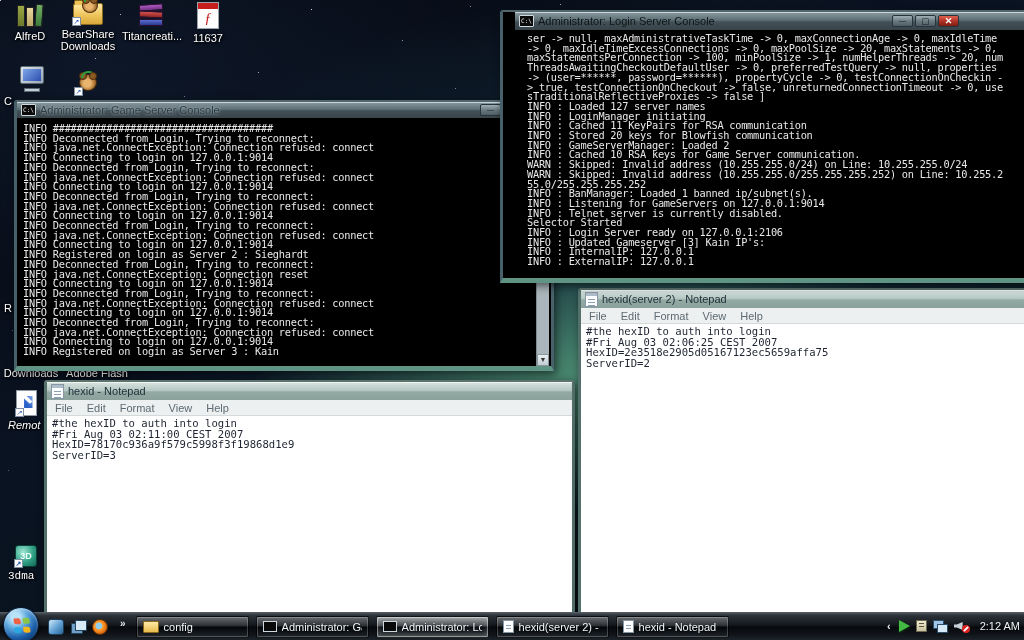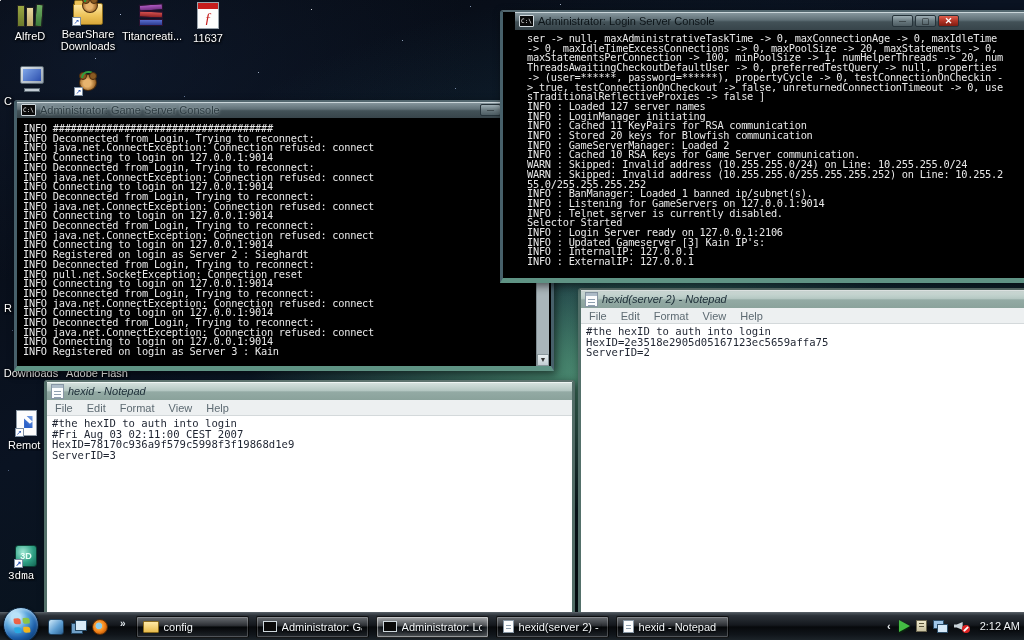--- a/index.html
+++ b/index.html
@@ -91,21 +91,21 @@
   .vscroll { position:absolute; top:0; right:2px; bottom:0; width:13px; background:#a9b5ba; border-left:1px solid #7e8b90; }
   .vscroll .up, .vscroll .down { position:absolute; left:0; width:12px; height:12px; background:linear-gradient(#e8eef0,#c2cdd2); border:1px solid #8a979c; color:#333; font-size:7px; line-height:10px; text-align:center; }
   .vscroll .up { top:0; } .vscroll .down { bottom:0; }
   .vscroll .thumb { position:absolute; left:0; top:12px; width:12px; height:58%; background:linear-gradient(90deg,#fbfdfe,#dde6e9); border:1px solid #8a979c; }
 
   
   .win-notepad { border-width:2px 3px 3px 3px; border-color:#5d736e #54706a #6f9c8d #54706a; background:#fff; }
   .win-notepad .titlebar { height:18px;
     background:linear-gradient(#d8e4e0,#b4c7c2 48%,#93aaa4 55%,#8aa29b);
     box-shadow:inset 0 1px 0 #eef5f3; }
-  .win-notepad .title-text { color:#20313a;font-style:italic; }
+  .win-notepad .title-text { color:#20313a; }
   .notepad-icon { width:13px; height:15px; background:#fcfdfe; border:1px solid #8796a4; flex:0 0 auto; position:relative; }
   .notepad-icon::before { content:""; position:absolute; top:0; left:0; right:0; height:3px; background:#aebdc9; }
   .notepad-icon::after { content:""; position:absolute; left:2px; right:2px; top:6px; height:7px;
     background:repeating-linear-gradient(#8fa0b0 0 1px, transparent 1px 3px); }
   .menubar { display:flex; gap:14px; height:16px; align-items:center; padding:0 8px; background:#edf0f1; border-bottom:1px solid #d4d9db; }
   .menubar span { font-size:11px; color:#5d6a72; }
   .npbody { background:#fff; height:calc(100% - 34px); padding:2px 0 0 5px; overflow:hidden; }
   .nline { white-space:pre; font-family:"DejaVu Sans Mono",monospace; font-size:10.6px; line-height:10.6px; color:#1d2330; }
 
   
@@ -213,21 +213,21 @@
   <div class="dicon" style="left:1px; top:302px; width:14px;">
     <div class="lbl">R</div>
   </div>
   <div class="dicon" style="left:3px; top:367px; width:56px;">
     <div class="lbl">Downloads</div>
   </div>
   <div class="dicon" style="left:66px; top:367px; width:62px;">
     <div class="lbl">Adobe Flash</div>
   </div>
 
-  <div class="dicon" style="left:8px; top:410px; width:36px; overflow:hidden;">
+  <div class="dicon" style="left:8px; top:390px; width:36px; overflow:hidden;font-style:italic;">
     <div class="ico ico-doc">
         <span class="shortcut-arrow">↗</span>
       </div>
     <div class="lbl" style="text-align:left;">Remot</div>
   </div>
   <div class="dicon" style="left:20px; top:476px; width:36px; overflow:hidden;margin-left:44px;">
     <div class="ico ico-folder" style="width:26px; height:19px;">
         <span class="shortcut-arrow">↗</span>
       </div>
     <div class="lbl" style="text-align:left;">etc - hc</div>
@@ -257,21 +257,21 @@
           <div class="cline">INFO java.net.ConnectException: Connection refused: connect</div>
           <div class="cline">INFO Connecting to login on 127.0.0.1:9014</div>
           <div class="cline">INFO Deconnected from Login, Trying to reconnect:</div>
           <div class="cline">INFO java.net.ConnectException: Connection refused: connect</div>
           <div class="cline">INFO Connecting to login on 127.0.0.1:9014</div>
           <div class="cline">INFO Deconnected from Login, Trying to reconnect:</div>
           <div class="cline">INFO java.net.ConnectException: Connection refused: connect</div>
           <div class="cline">INFO Connecting to login on 127.0.0.1:9014</div>
           <div class="cline">INFO Registered on login as Server 2 : Sieghardt</div>
           <div class="cline">INFO Deconnected from Login, Trying to reconnect:</div>
-          <div class="cline">INFO null.net.SocketException: Connection reset</div>
+          <div class="cline">INFO java.net.ConnectException: Connection reset</div>
           <div class="cline">INFO Connecting to login on 127.0.0.1:9014</div>
           <div class="cline">INFO Deconnected from Login, Trying to reconnect:</div>
           <div class="cline">INFO java.net.ConnectException: Connection refused: connect</div>
           <div class="cline">INFO Connecting to login on 127.0.0.1:9014</div>
           <div class="cline">INFO Deconnected from Login, Trying to reconnect:</div>
           <div class="cline">INFO java.net.ConnectException: Connection refused: connect</div>
           <div class="cline">INFO Connecting to login on 127.0.0.1:9014</div>
           <div class="cline">INFO Registered on login as Server 3 : Kain</div>
         </div>
       <div class="vscroll">
@@ -312,20 +312,21 @@
     <div class="menubar">
         <span>File</span>
         <span>Edit</span>
         <span>Format</span>
         <span>View</span>
         <span>Help</span>
       </div>
     <div class="npbody">
       <div>
           <div class="nline">#the hexID to auth into login</div>
+          <div class="nline">#Fri Aug 03 02:06:25 CEST 2007</div>
           <div class="nline">HexID=2e3518e2905d05167123ec5659affa75</div>
           <div class="nline">ServerID=2</div>
         </div>
     </div>
   </div>
 
   <div class="win win-console" style="left:500px; top:10px; width:528px; height:273px; z-index:30;">
     <div class="titlebar" style="height:18px;margin-left:12px;">
       <span class="console-icon">C:\</span>
       <span class="title-text">Administrator: Login Server Console</span>

